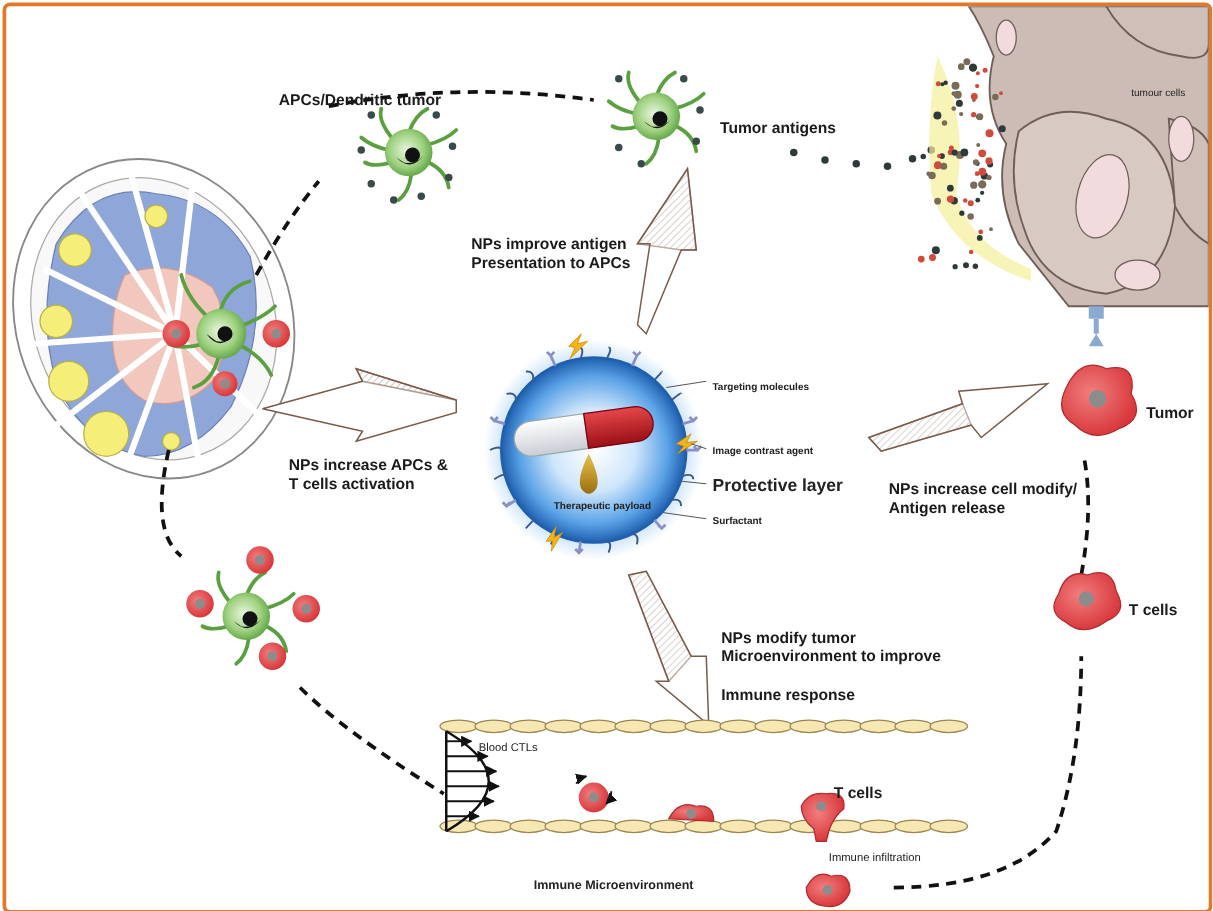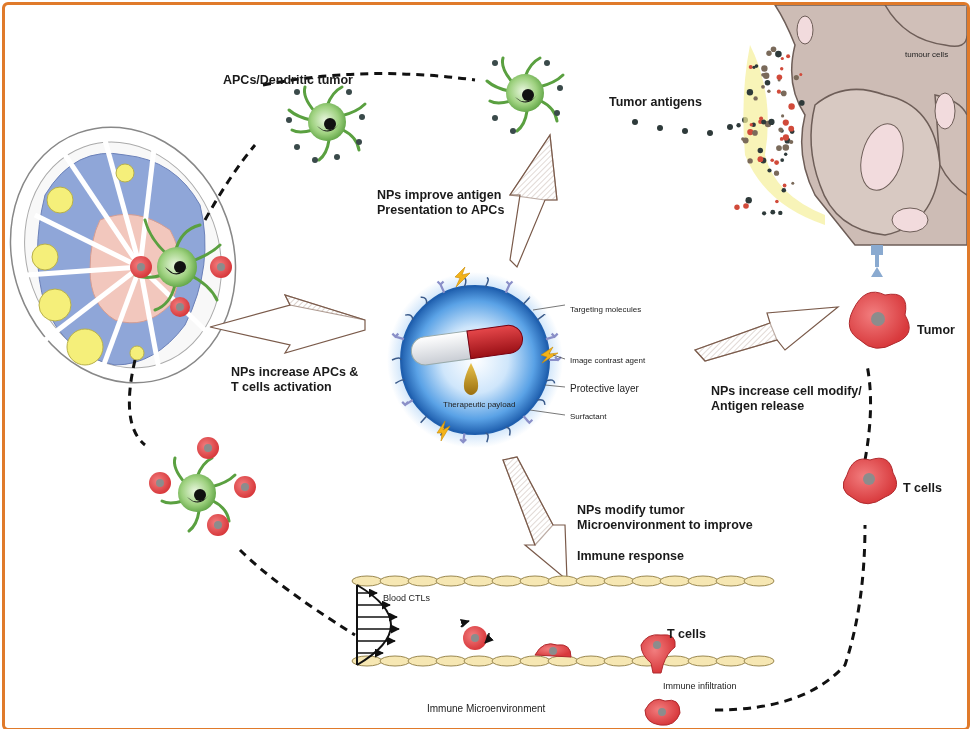--- a/index.html
+++ b/index.html
@@ -4,21 +4,21 @@
 <style>
   html, body { margin: 0; padding: 0; background: #ffffff; }
   body { width: 970px; height: 729px; overflow: hidden; position: relative; font-family: "Liberation Sans", sans-serif; }
   #frame {
     position: absolute; left: 2px; top: 2px; width: 962px; height: 723px;
     border: 3px solid #e07a2a; border-radius: 6px; background: #ffffff; overflow: hidden;
   }
   #stage { position: absolute; left: 0; top: 0; }
   .lbl { position: absolute; font-weight: bold; color: #1a1a1a; font-size: 12.5px; line-height: 15px; white-space: nowrap; }
   .lbl-sm { position: absolute; color: #222; font-size: 9px; line-height: 11px; white-space: nowrap; }
-  .lbl-sm.b { font-weight: normal; }
+  .lbl-sm.b { font-weight: bold; }
 </style>
 </head>
 <body>
 
 <div id="frame">
 <svg id="stage" width="962" height="723" viewBox="0 0 962 723">
   <defs>
     <radialGradient id="npGrad" cx="50%" cy="50%" r="50%">
       <stop offset="0%" stop-color="#ffffff"></stop>
       <stop offset="45%" stop-color="#cfe6fb"></stop>
@@ -417,22 +417,22 @@
       <circle cx="652" cy="640" r="4" fill="#8c8c8c"></circle>
     </g>
     <g>
       <path d="M640,705 Q648,690 660,696 Q675,692 675,708 Q670,722 655,720 Q640,718 640,705 z" fill="url(#redCell)" stroke="#b02a2e" stroke-width="1"></path>
       <circle cx="657" cy="707" r="4" fill="#8c8c8c"></circle>
     </g>
   </g>
 </svg>
 
 <div class="lbl" style="left:218px;top:68px;">APCs/Dendritic tumor</div>
-<div class="lbl" style="left:604px;top:90px;">Tumor antigens</div>
-<div class="lbl-sm" style="left:900px;top:44px;font-size:8px;">tumour cells</div>
+<div class="lbl" style="left:571px;top:90px;">Tumor antigens</div>
+<div class="lbl-sm" style="left:900px;top:64px;font-size:8px;">tumour cells</div>
 
 <div class="lbl" style="left:372px;top:183px;">NPs improve antigen</div>
 <div class="lbl" style="left:372px;top:198px;">Presentation to APCs</div>
 
 <div class="lbl" style="left:226px;top:360px;">NPs increase APCs &amp;</div>
 <div class="lbl" style="left:226px;top:375px;">T cells activation</div>
 
 <div class="lbl" style="left:706px;top:379px;">NPs increase cell modify/</div>
 <div class="lbl" style="left:706px;top:394px;">Antigen release</div>
 
@@ -443,16 +443,16 @@
 <div class="lbl" style="left:912px;top:318px;">Tumor</div>
 <div class="lbl" style="left:898px;top:476px;">T cells</div>
 <div class="lbl" style="left:662px;top:622px;">T cells</div>
 
 <div class="lbl-sm" style="left:378px;top:588px;">Blood CTLs</div>
 <div class="lbl-sm" style="left:658px;top:676px;">Immune infiltration</div>
 <div class="lbl-sm b" style="left:422px;top:698px;font-size:10px;">Immune Microenvironment</div>
 
 <div class="lbl-sm b" style="left:565px;top:299px;font-size:8px;">Targeting molecules</div>
 <div class="lbl-sm b" style="left:565px;top:350px;font-size:8px;">Image contrast agent</div>
-<div class="lbl-sm b" style="left:565px;top:378px;font-size:10px;">Protective layer</div>
+<div class="lbl-sm b" style="left:565px;top:378px;font-size:14px;">Protective layer</div>
 <div class="lbl-sm b" style="left:565px;top:406px;font-size:8px;">Surfactant</div>
 <div class="lbl-sm b" style="left:438px;top:394px;font-size:8px;">Therapeutic payload</div>
 </div>
 
 </body></html>

